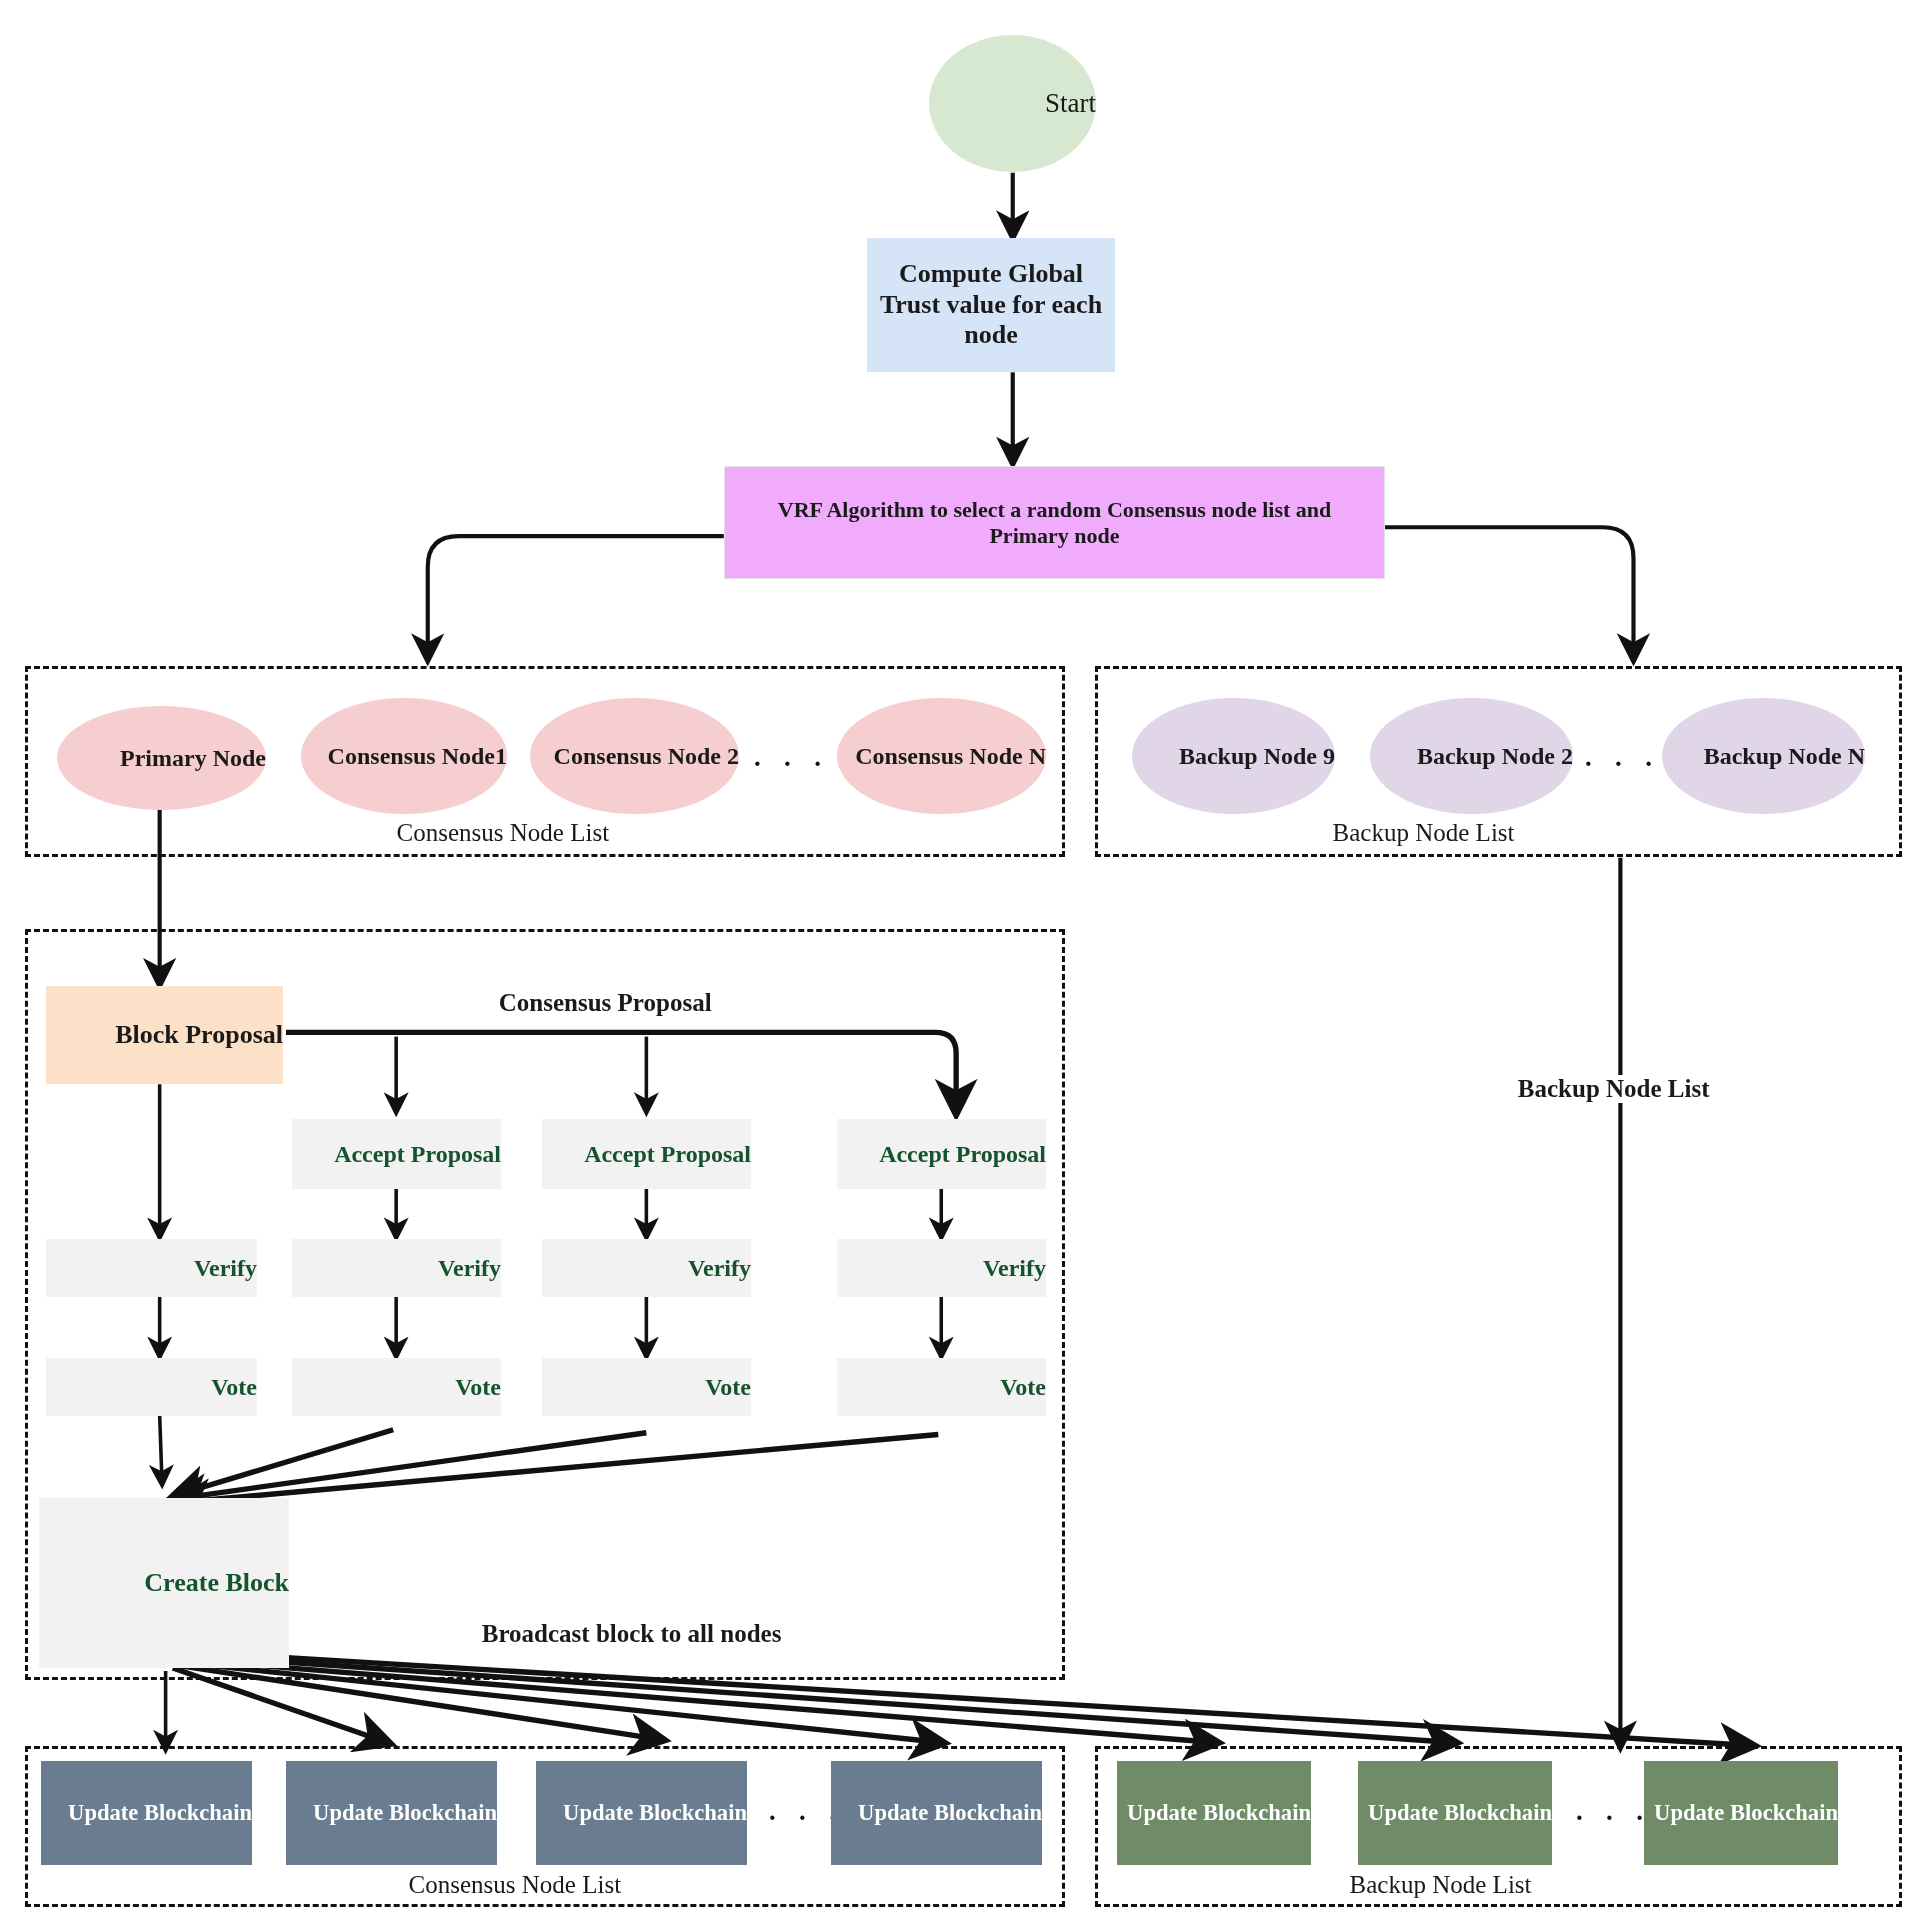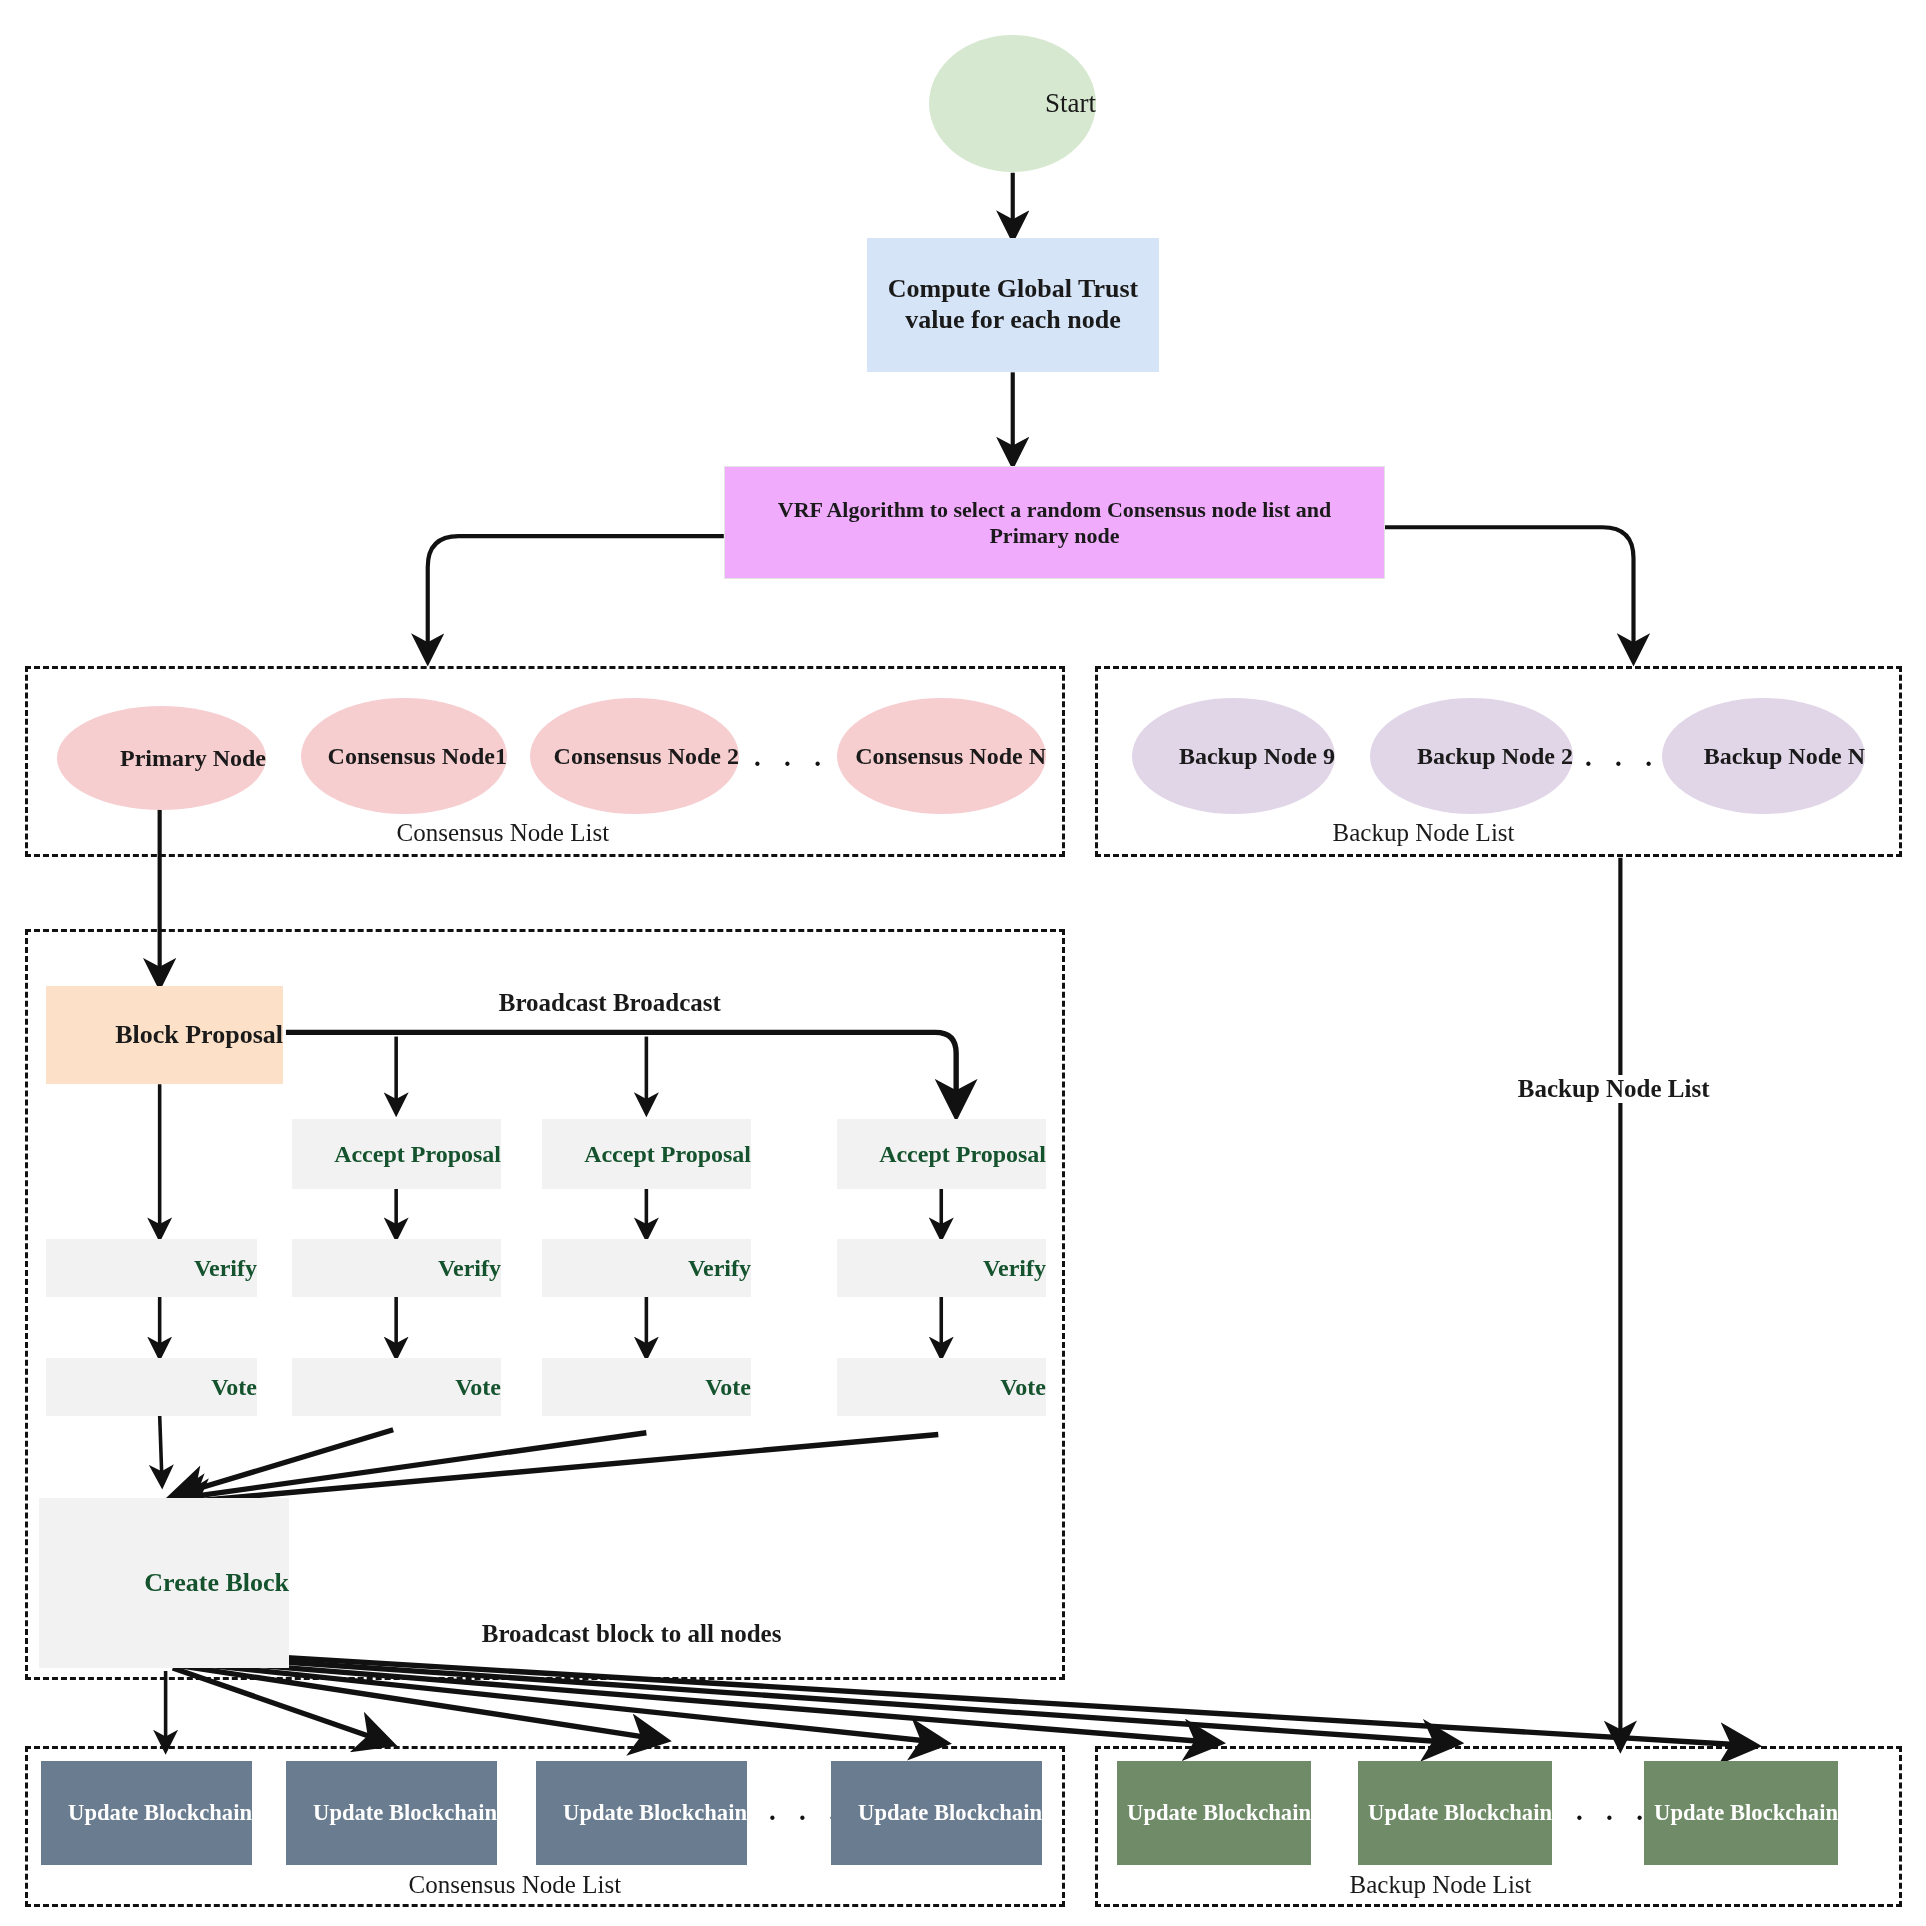--- a/index.html
+++ b/index.html
@@ -87,21 +87,21 @@
       <path d="M300,2785 L2040,2925" stroke-width="9" marker-end="url(#ah)"></path>
       <path d="M302,2778 L2440,2925" stroke-width="9" marker-end="url(#ah)"></path>
       <path d="M304,2772 L2940,2930" stroke-width="9" marker-end="url(#ah)"></path>
     </g>
   </svg>
 
   <div class="node ellipse start" style="left:929px;top:35px;width:167px;height:137px;">
     <span>Start</span>
   </div>
 
-  <div class="node compute" style="left:867px;top:238px;width:292px;height:134px;">
+  <div class="node compute" style="left:867px;top:238px;width:248px;height:134px;">
     <span>Compute Global Trust value for each node</span>
   </div>
 
   <div class="node vrf" style="left:724px;top:466px;width:661px;height:113px;">
     <span>VRF Algorithm to select a random Consensus node list and Primary node</span>
   </div>
 
   <div class="dashbox" style="left:25px;top:666px;width:1040px;height:191px;"></div>
 
   <div class="node ellipse pinknode" style="left:57px;top:706px;width:209px;height:104px;">
@@ -131,21 +131,21 @@
   <div class="node ellipse purplenode" style="left:1662px;top:698px;width:203px;height:116px;">
     <span>Backup Node N</span>
   </div>
   <div class="caption" style="left:1329px;top:819px;">Backup Node List</div>
 
   <div class="dashbox" style="left:25px;top:929px;width:1040px;height:751px;"></div>
 
   <div class="node peach" style="left:46px;top:986px;width:237px;height:98px;">
     <span>Block Proposal</span>
   </div>
-  <div class="freelabel" style="left:494px;top:989px;">Broadcast Broadcast</div>
+  <div class="freelabel" style="left:494px;top:989px;">Consensus Proposal</div>
 
   <div class="node grey" style="left:292px;top:1119px;width:209px;height:70px;">
     <span>Accept Proposal</span>
   </div>
   <div class="node grey" style="left:542px;top:1119px;width:209px;height:70px;">
     <span>Accept Proposal</span>
   </div>
   <div class="node grey" style="left:837px;top:1119px;width:209px;height:70px;">
     <span>Accept Proposal</span>
   </div>

